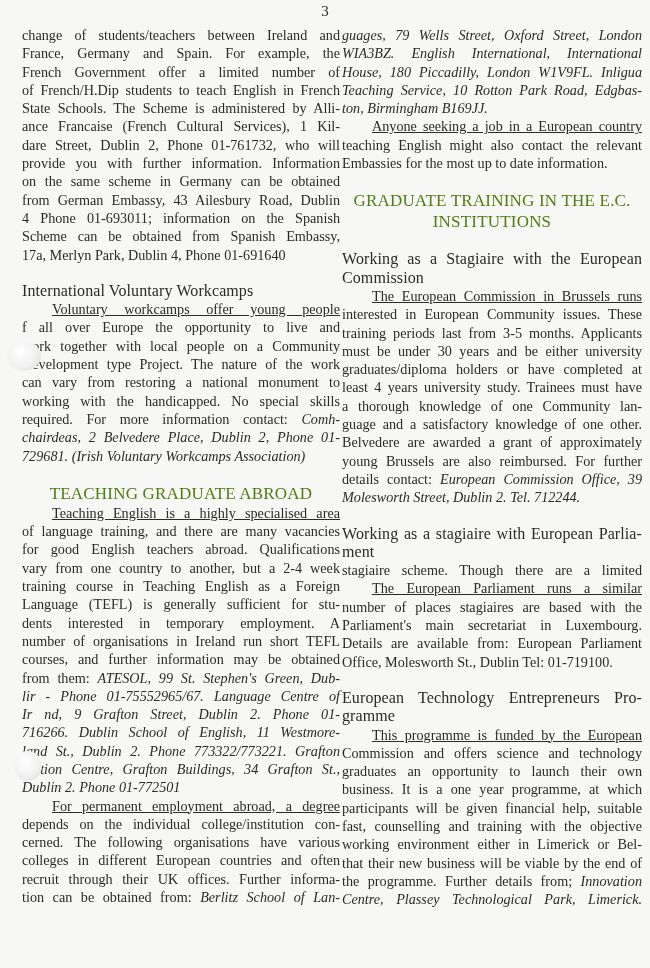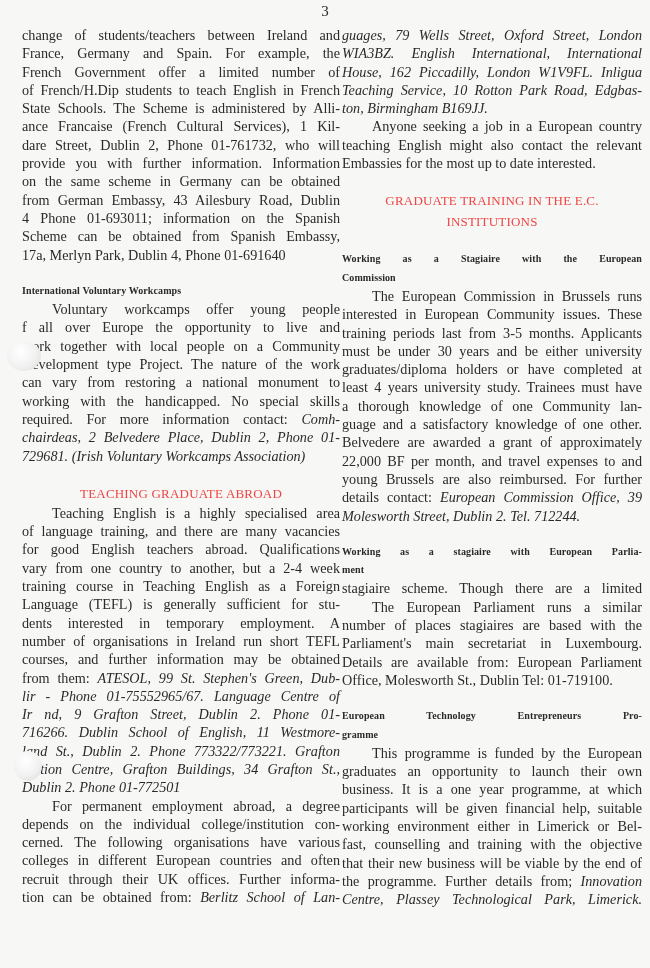--- a/index.html
+++ b/index.html
@@ -21,31 +21,31 @@
     display: block;
     font-size: 14.2px;
     line-height: 18.3px;
     height: 18.3px;
     text-align: justify;
     text-align-last: justify;
     white-space: nowrap;
     overflow: visible;
   }
   .ln.last { text-align-last: left; }
-  .ln.indent { padding-left: 30px; }
+  .ln.indent { padding-left: 30px; text-decoration: underline; }
   .ln i, .it { font-style: italic; }
   .gap { display: block; height: 18px; }
   .subhead {
-    display: block; font-weight: bold; font-size: 10px; line-height: 18.3px;
+    display: block; font-weight: normal; font-size: 16px; line-height: 18.3px;
     letter-spacing: 0.1px;
   }
   .subhead.just { text-align: justify; text-align-last: justify; }
   .section-title {
-    display: block; text-align: center; font-size: 13px;
-    line-height: 21px; letter-spacing: 0.2px; color: #ef4444;
+    display: block; text-align: center; font-size: 17px;
+    line-height: 21px; letter-spacing: 0.2px; color: #4d7c0f;
   }
   .blob {
     position: absolute; border-radius: 50%;
     background: radial-gradient(circle at 40% 35%, #ffffff 0%, #f1f1f1 55%, #d8d8d8 100%);
   }
 </style>
 </head>
 <body>
 
 <div class="page-number">3</div>
@@ -108,28 +108,28 @@
     <span class="ln">colleges in different European countries and often</span>
     <span class="ln">recruit through their UK offices. Further informa-</span>
     <span class="ln"><span>tion can be obtained from:</span> <i>Berlitz School of Lan-</i></span>
   </div>
 </div>
 
 <div class="col col-right">
   <div>
     <span class="ln it">guages, 79 Wells Street, Oxford Street, London</span>
     <span class="ln it">WIA3BZ.   English International, International</span>
-    <span class="ln it">House, 162 Piccadilly, London W1V9FL. Inligua</span>
+    <span class="ln it">House, 180 Piccadilly, London W1V9FL. Inligua</span>
     <span class="ln it">Teaching Service, 10 Rotton Park Road, Edgbas-</span>
     <span class="ln it last">ton, Birmingham B169JJ.</span>
   </div>
   <div>
     <span class="ln indent">Anyone seeking a job in a European country</span>
     <span class="ln">teaching English might also contact the relevant</span>
-    <span class="ln last">Embassies for the most up to date interested.</span>
+    <span class="ln last">Embassies for the most up to date information.</span>
   </div>
 
   <span class="gap"></span>
 
   <div>
     <span class="section-title">GRADUATE TRAINING IN THE E.C.</span>
     <span class="section-title">INSTITUTIONS</span>
 
     <span class="gap"></span>
 
@@ -138,21 +138,20 @@
       <span class="subhead">Commission</span>
       <span class="ln indent">The European Commission in Brussels runs</span>
       <span class="ln">interested in European Community issues. These</span>
       <span class="ln">training periods last from 3-5 months. Applicants</span>
       <span class="ln">must be under 30 years and be either university</span>
       <span class="ln">graduates/diploma holders or have completed at</span>
       <span class="ln">least 4 years university study. Trainees must have</span>
       <span class="ln">a thorough knowledge of one Community lan-</span>
       <span class="ln">guage and a satisfactory knowledge of one other.</span>
       <span class="ln">Belvedere are awarded a grant of approximately</span>
-      <span class="ln">22,000 BF per month, and travel expenses to and</span>
       <span class="ln">young Brussels are also reimbursed. For further</span>
       <span class="ln"><span>details contact:</span> <i>European Commission Office, 39</i></span>
       <span class="ln it last">Molesworth Street, Dublin 2. Tel. 712244.</span>
     </div>
 
     <span class="gap"></span>
 
     <div>
       <span class="subhead just">Working as a stagiaire with European Parlia-</span>
       <span class="subhead">ment</span>
@@ -163,25 +162,26 @@
       <span class="ln">Details are available from: European Parliament</span>
       <span class="ln last">Office, Molesworth St., Dublin Tel: 01-719100.</span>
     </div>
 
     <span class="gap"></span>
 
     <div>
       <span class="subhead just">European Technology Entrepreneurs Pro-</span>
       <span class="subhead">gramme</span>
       <span class="ln indent">This programme is funded by the European</span>
+      <span class="ln">Commission and offers science and technology</span>
       <span class="ln">graduates an opportunity to launch their own</span>
       <span class="ln">business. It is a one year programme, at which</span>
       <span class="ln">participants will be given financial help, suitable</span>
+      <span class="ln">fast, counselling and training with the objective</span>
       <span class="ln">working environment either in Limerick or Bel-</span>
-      <span class="ln">fast, counselling and training with the objective</span>
       <span class="ln">that their new business will be viable by the end of</span>
       <span class="ln"><span>the programme. Further details from;</span> <i>Innovation</i></span>
       <span class="ln it">Centre, Plassey Technological Park, Limerick.</span>
     </div>
   </div>
 </div>
 
 <div class="blob" style="left:7px; top:341px; width:34px; height:30px;"></div>
 <div class="blob" style="left:14px; top:751px; width:28px; height:30px;"></div>
 

